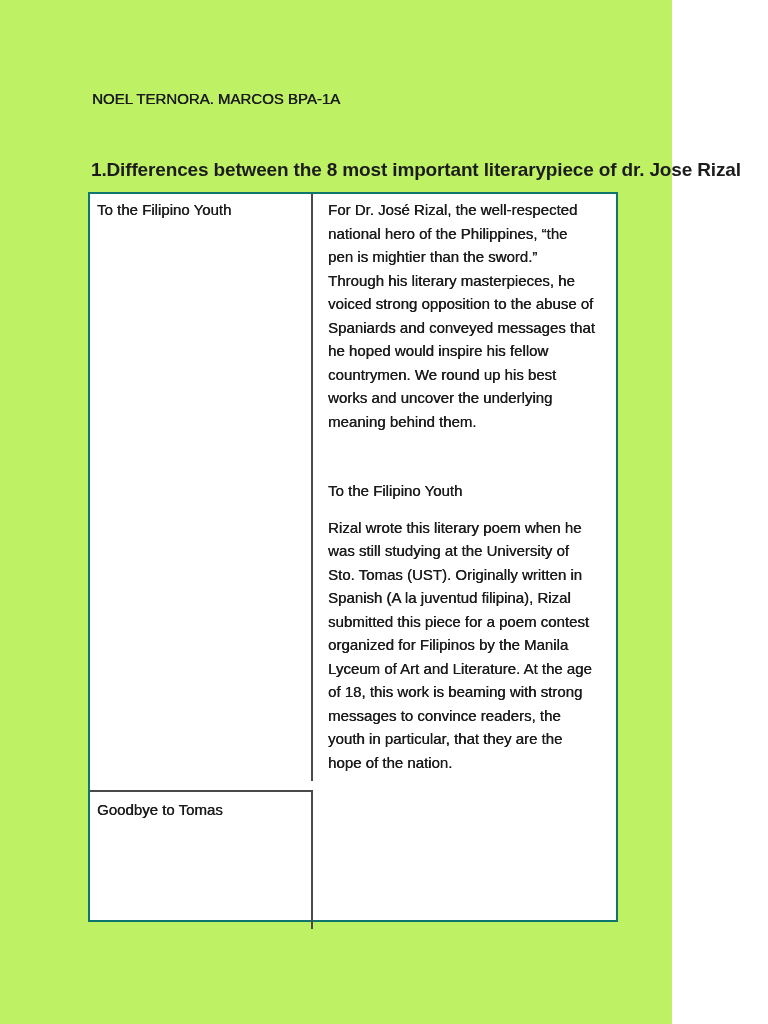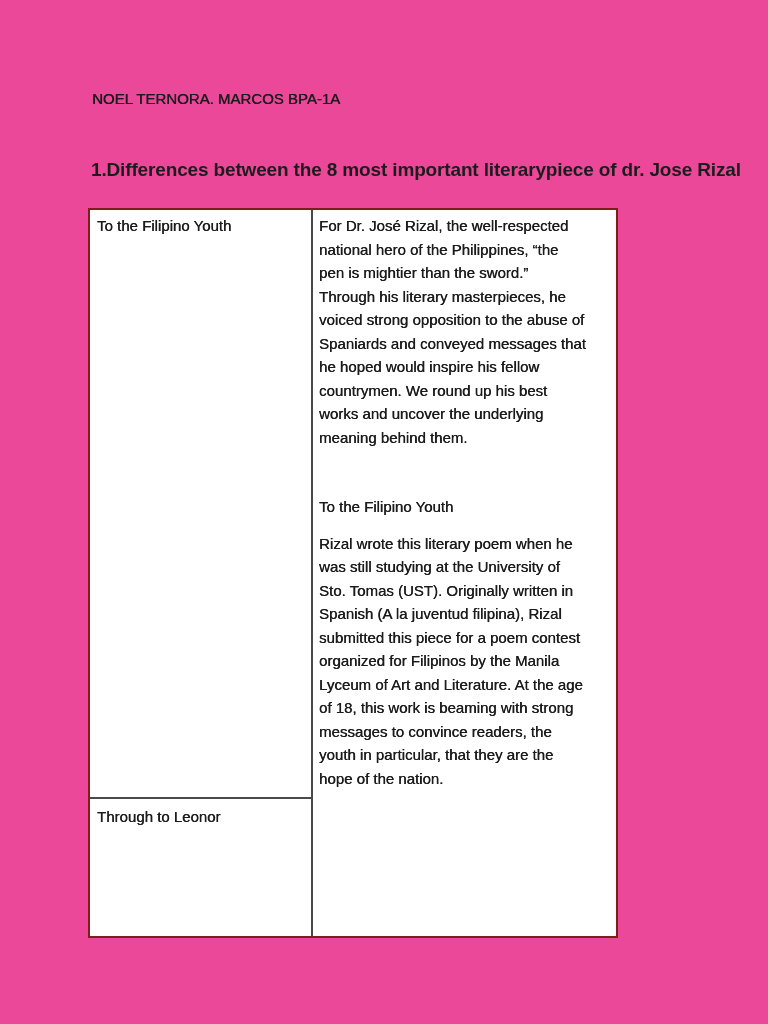--- a/index.html
+++ b/index.html
@@ -9,23 +9,23 @@
   }
   body {
     width: 768px;
     height: 1024px;
     font-family: "Liberation Sans", "DejaVu Sans", sans-serif;
     color: #1c1c1c;
     overflow: hidden;
   }
   .page {
     position: relative;
-    width: 768px;
+    width: 672px;
     height: 1024px;
-    background: #ec4899;
+    background: #bef264;
   }
   .student-line {
     position: absolute;
     left: 92px;
     top: 90px;
     font-size: 15px;
     line-height: 18px;
     font-weight: 400;
     text-shadow: 0.4px 0 0 currentColor;
     white-space: nowrap;
@@ -36,29 +36,30 @@
     top: 160px;
     font-size: 19px;
     line-height: 19px;
     font-weight: 700;
     letter-spacing: -0.15px;
     white-space: nowrap;
   }
   .tbl {
     position: absolute;
     left: 88px;
-    top: 208px;
+    top: 192px;
     width: 530px;
     height: 730px;
     box-sizing: border-box;
-    border: 2px solid #7f1d1d;
+    border: 2px solid #0f766e;
     display: grid;
     grid-template-columns: 223px 1fr;
     grid-template-rows: 587px 139px;
     background: #ffffff;
+    gap: 9px;
   }
   .cell {
     box-sizing: border-box;
     font-size: 15px;
     line-height: 23.5px;
     text-shadow: 0.35px 0 0 currentColor;
     overflow: visible;
   }
   .cell.left {
     border-right: 2px solid #4a4a4a;
@@ -117,19 +118,19 @@
 submitted this piece for a poem contest
 organized for Filipinos by the Manila
 Lyceum of Art and Literature. At the age
 of 18, this work is beaming with strong
 messages to convince readers, the
 youth in particular, that they are the
 hope of the nation.</p>
     </div>
 
     <div class="cell left r2">
-      <p class="para">Through to Leonor</p>
+      <p class="para">Goodbye to Tomas</p>
     </div>
 
 
   </div>
 
 </div>
 
 </body></html>

